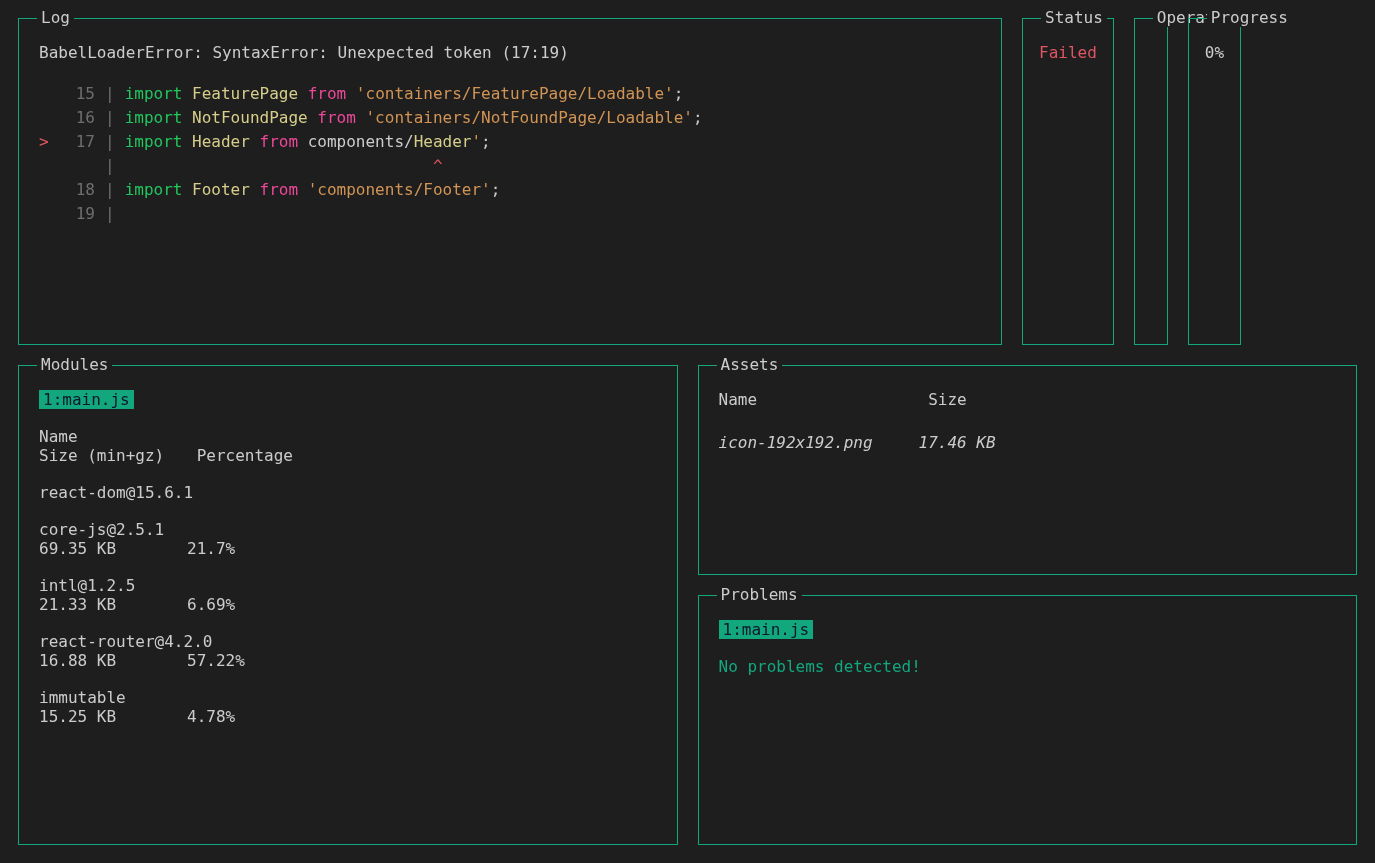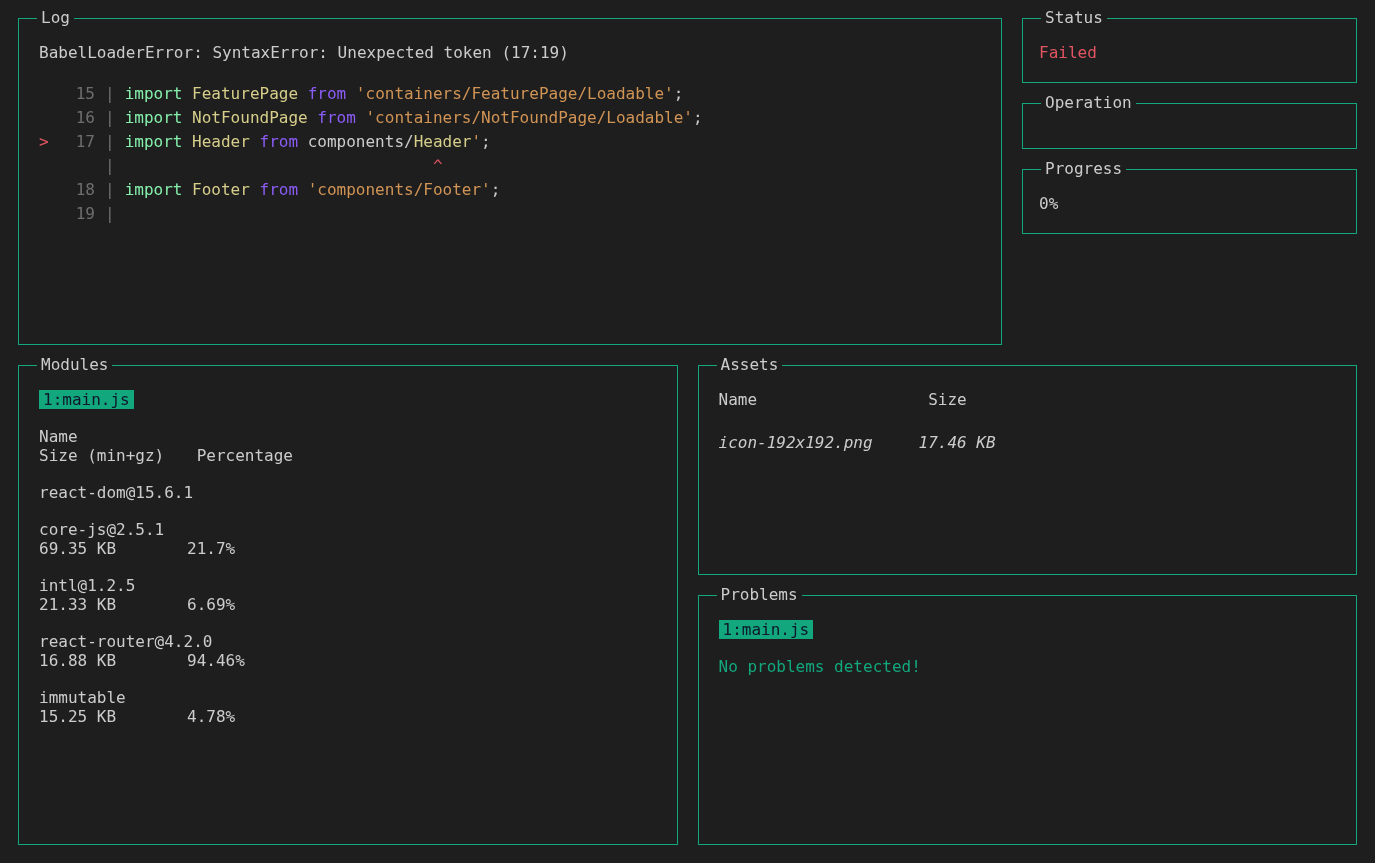--- a/index.html
+++ b/index.html
@@ -28,36 +28,36 @@
   position: absolute;
   top: -11px;
   left: 18px;
   background: #1e1e1e;
   padding: 0 4px;
   color: #ccc;
 }
 .log-panel { grid-column: 1; grid-row: 1; }
 .right-col {
   grid-column: 2; grid-row: 1;
-  display: flex; flex-direction: column; gap: 20px;
+  display: flex; gap: 20px;
 }
 .right-col .panel { padding: 24px 16px 20px 16px; }
 .bottom-row {
   grid-column: 1 / span 2; grid-row: 2;
   display: grid; grid-template-columns: 1fr 1fr; gap: 20px;
 }
 .err-header { color: #ccc; margin-bottom: 20px; }
 .code-line { display: flex; align-items: baseline; line-height: 24px; }
 .gutter-marker { width: 24px; color: #e05561; text-align: left; }
 .line-no { width: 32px; text-align: right; color: #6e6e6e; }
 .divider { padding: 0 10px; color: #6e6e6e; }
 .code { white-space: pre; }
-.kw { color: #86efac; }
+.kw { color: #22c55e; }
 .ident { color: #d6ce8a; }
-.from { color: #8b5cf6; }
+.from { color: #ec4899; }
 .str { color: #d19455; }
 .semi { color: #ccc; }
 .caret-line .code { color: #e05561; }
 .status-failed { color: #e05561; }
 .tag {
   display: inline-block;
   background: #12a77c;
   color: #0f172a;
   padding: 0 4px;
   margin-bottom: 18px;
@@ -149,21 +149,21 @@
           <div class="mod-row">
             <div>core-js@2.5.1</div>
             <div><span class="mod-col1">69.35 KB</span><span class="mod-col2">21.7%</span></div>
           </div>
           <div class="mod-row">
             <div>intl@1.2.5</div>
             <div><span class="mod-col1">21.33 KB</span><span class="mod-col2">6.69%</span></div>
           </div>
           <div class="mod-row">
             <div>react-router@4.2.0</div>
-            <div><span class="mod-col1">16.88 KB</span><span class="mod-col2">94.46%</span></div>
+            <div><span class="mod-col1">16.88 KB</span><span class="mod-col2">57.22%</span></div>
           </div>
           <div class="mod-row">
             <div>immutable</div>
             <div><span class="mod-col1">15.25 KB</span><span class="mod-col2">4.78%</span></div>
           </div>
         </div>
     </div>
 
     <div style="display:flex; flex-direction:column; gap:20px;">
       <div class="panel" style="flex: 0 0 auto; min-height:210px;">

